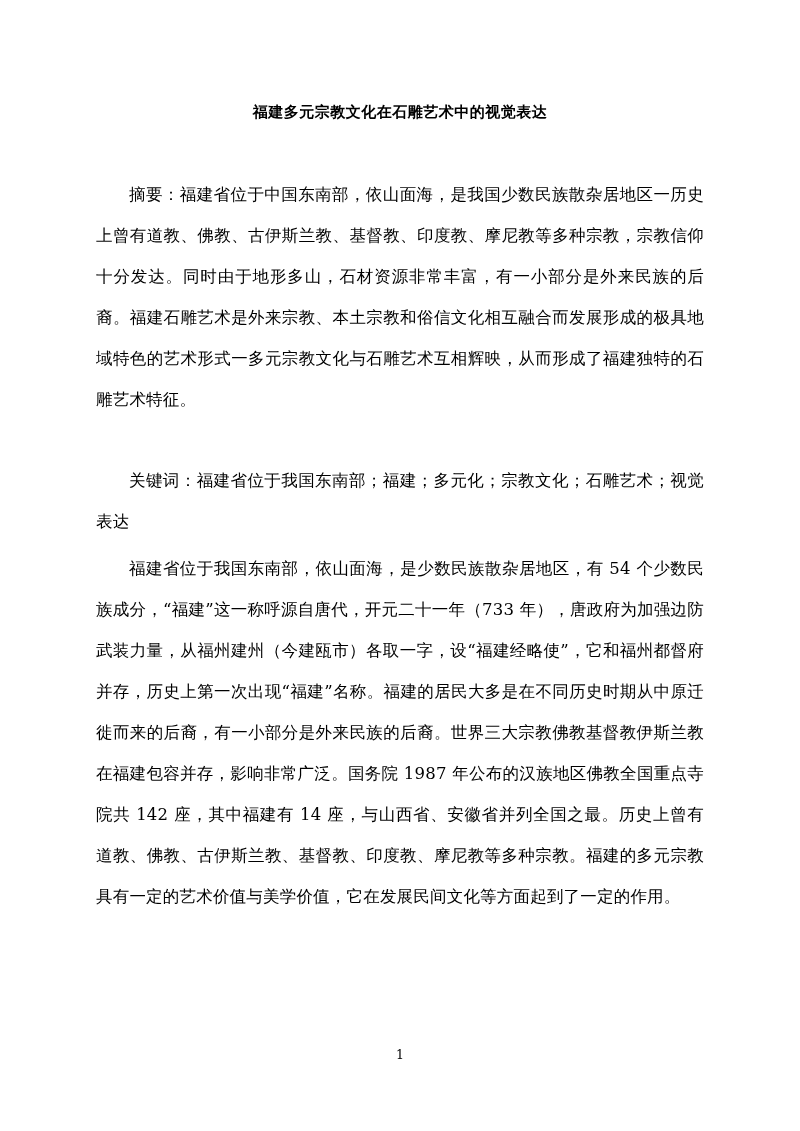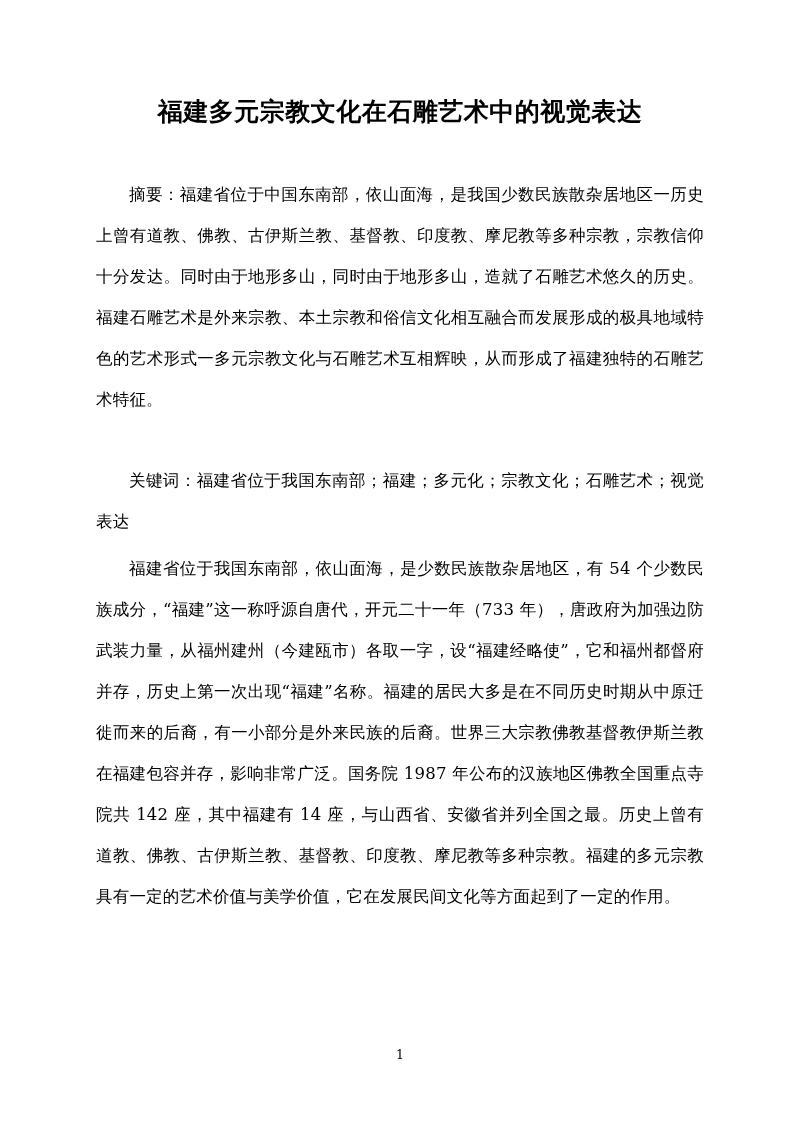--- a/index.html
+++ b/index.html
@@ -24,21 +24,21 @@
     background: #ffffff;
   }
   .content {
     position: absolute;
     left: 96px;
     top: 88px;
     width: 608px;
   }
   .doc-title {
     text-align: center;
-    font-size: 25px;
+    font-size: 15px;
     font-weight: bold;
     letter-spacing: 0.5px;
     line-height: 32px;
     margin: 0 0 0 0;
     padding-top: 8px;
   }
   .para {
     font-size: 16.5px;
     line-height: 41px;
     text-align: justify;
@@ -72,21 +72,21 @@
 </head>
 <body>
 
 <div class="page">
   <div class="content">
 
     <h1 class="doc-title">福建多元宗教文化在石雕艺术中的视觉表达</h1>
 
     <div class="gap-large"></div>
 
-    <p class="para indent">摘要：福建省位于中国东南部，依山面海，是我国少数民族散杂居地区一历史上曾有道教、佛教、古伊斯兰教、基督教、印度教、摩尼教等多种宗教，宗教信仰十分发达。同时由于地形多山，同时由于地形多山，造就了石雕艺术悠久的历史。福建石雕艺术是外来宗教、本土宗教和俗信文化相互融合而发展形成的极具地域特色的艺术形式一多元宗教文化与石雕艺术互相辉映，从而形成了福建独特的石雕艺术特征。</p>
+    <p class="para indent">摘要：福建省位于中国东南部，依山面海，是我国少数民族散杂居地区一历史上曾有道教、佛教、古伊斯兰教、基督教、印度教、摩尼教等多种宗教，宗教信仰十分发达。同时由于地形多山，石材资源非常丰富，有一小部分是外来民族的后裔。福建石雕艺术是外来宗教、本土宗教和俗信文化相互融合而发展形成的极具地域特色的艺术形式一多元宗教文化与石雕艺术互相辉映，从而形成了福建独特的石雕艺术特征。</p>
 
     <div class="gap-mid"></div>
 
     <p class="para indent">关键词：福建省位于我国东南部；福建；多元化；宗教文化；石雕艺术；视觉表达</p>
 
     <div class="gap-small"></div>
 
     <p class="para indent">福建省位于我国东南部，依山面海，是少数民族散杂居地区，有 54 个少数民族成分，“福建”这一称呼源自唐代，开元二十一年（733 年），唐政府为加强边防武装力量，从福州建州（今建瓯市）各取一字，设“福建经略使”，它和福州都督府并存，历史上第一次出现“福建”名称。福建的居民大多是在不同历史时期从中原迁徙而来的后裔，有一小部分是外来民族的后裔。世界三大宗教佛教基督教伊斯兰教在福建包容并存，影响非常广泛。国务院 1987 年公布的汉族地区佛教全国重点寺院共 142 座，其中福建有 14 座，与山西省、安徽省并列全国之最。历史上曾有道教、佛教、古伊斯兰教、基督教、印度教、摩尼教等多种宗教。福建的多元宗教具有一定的艺术价值与美学价值，它在发展民间文化等方面起到了一定的作用。</p>
 
   </div>

